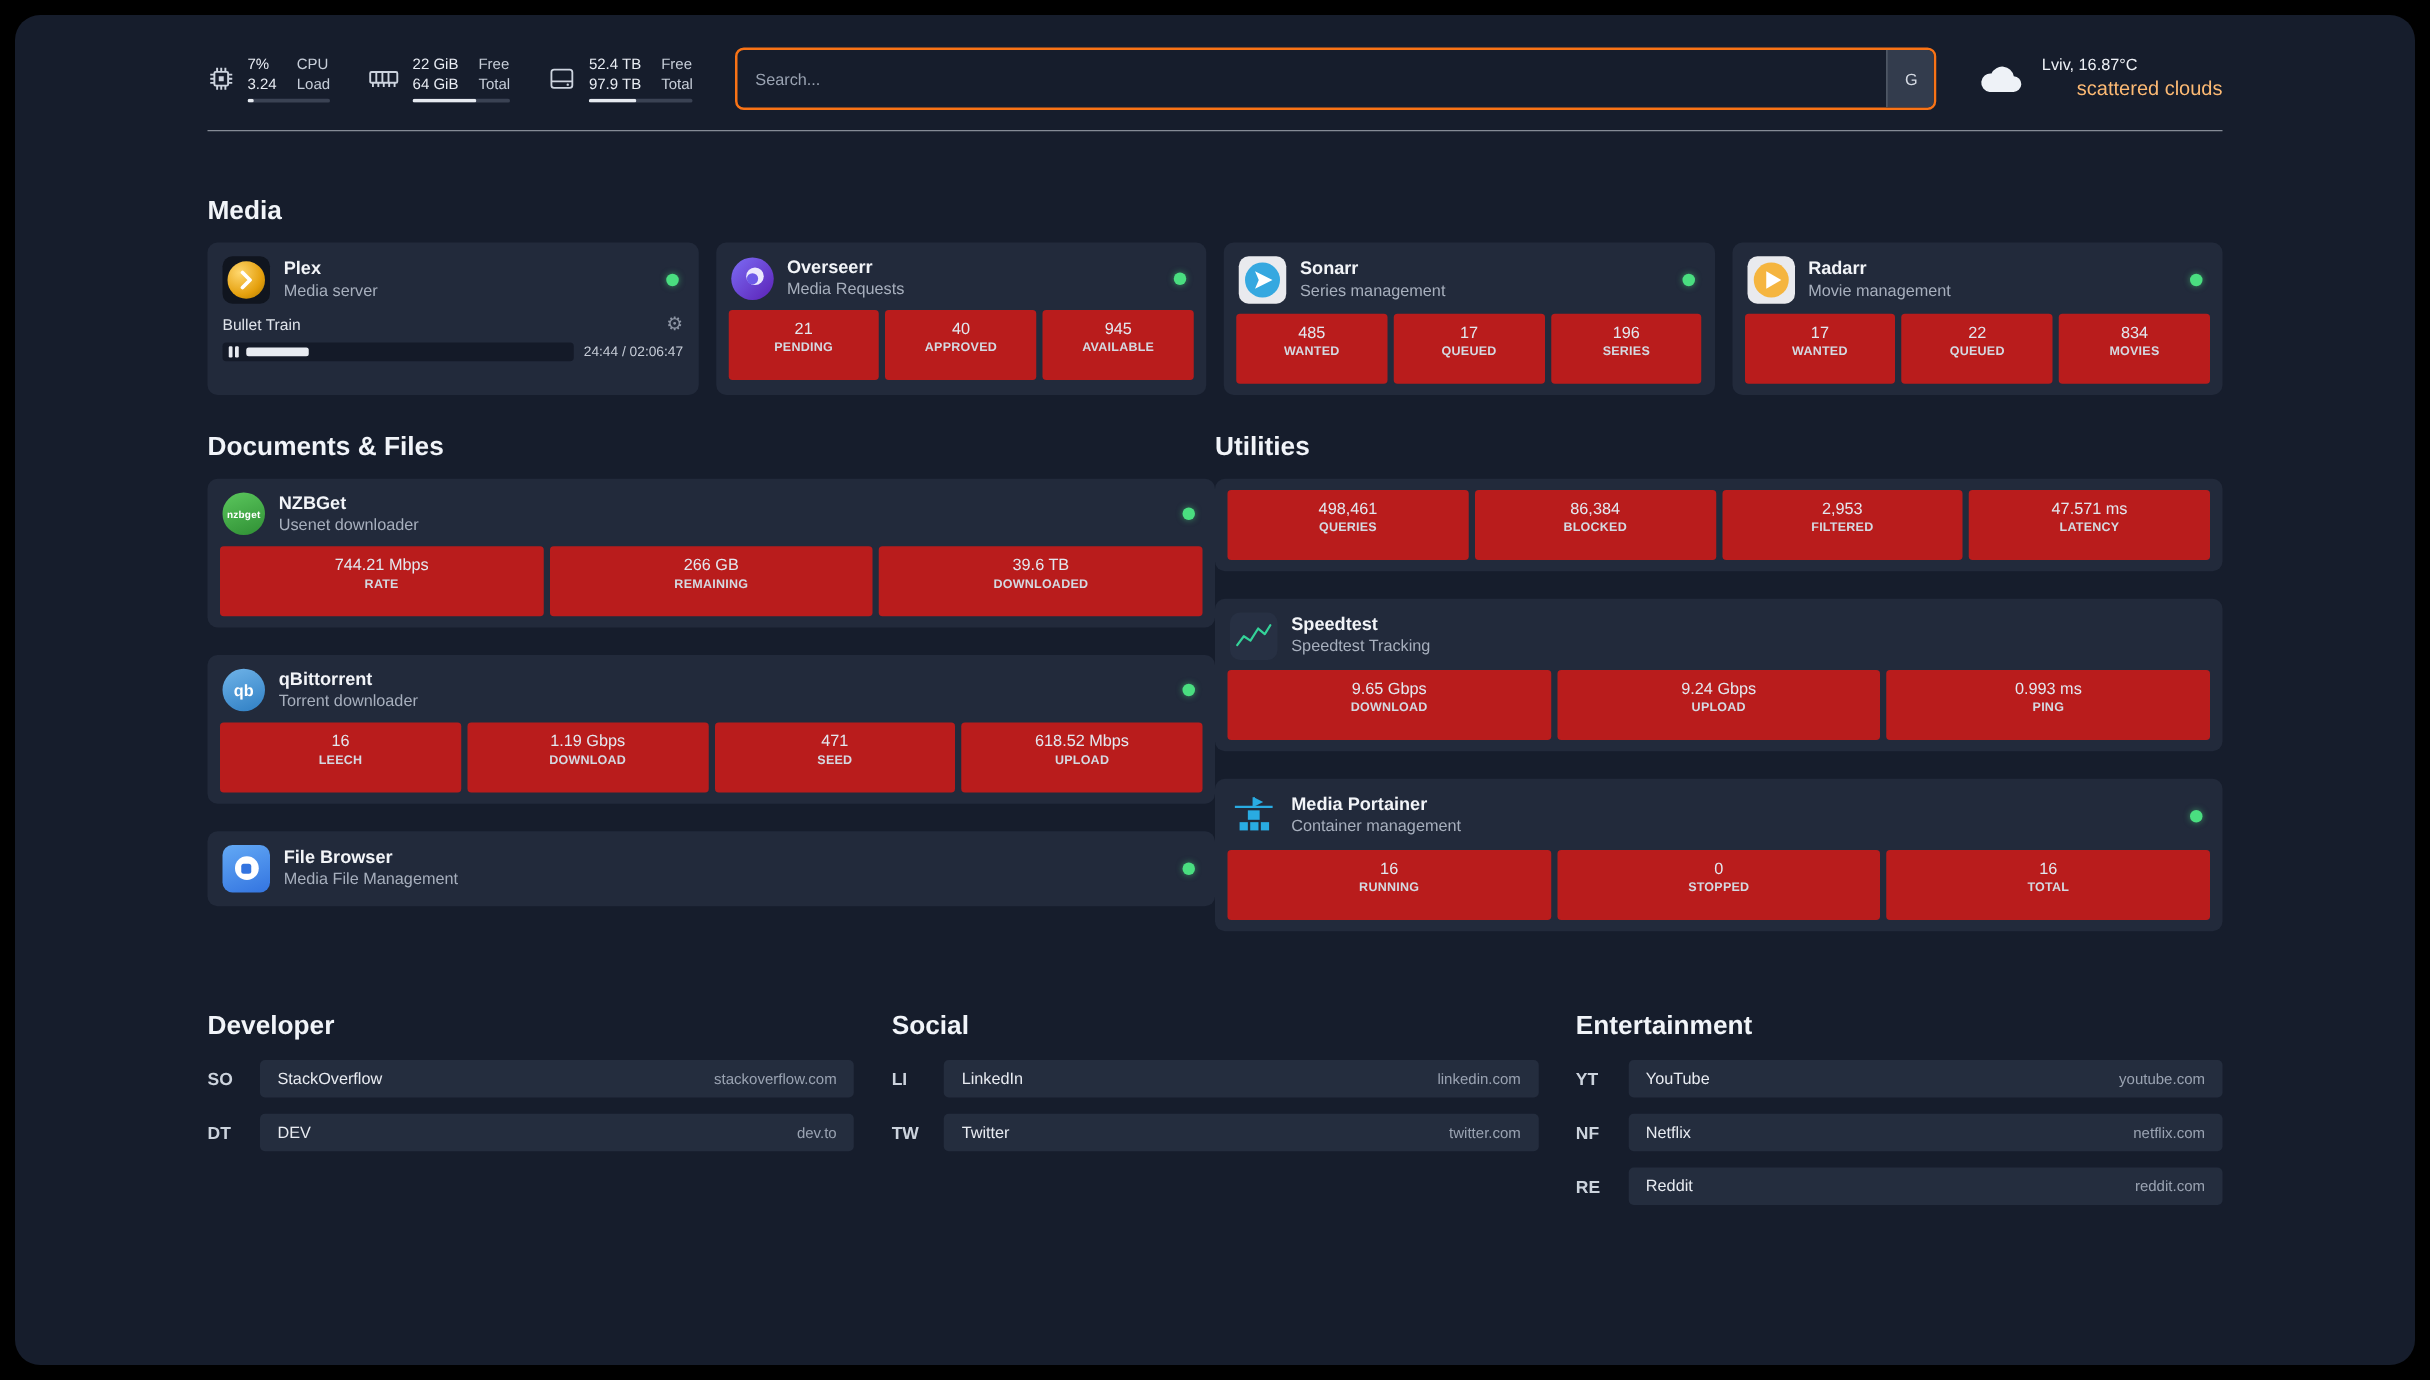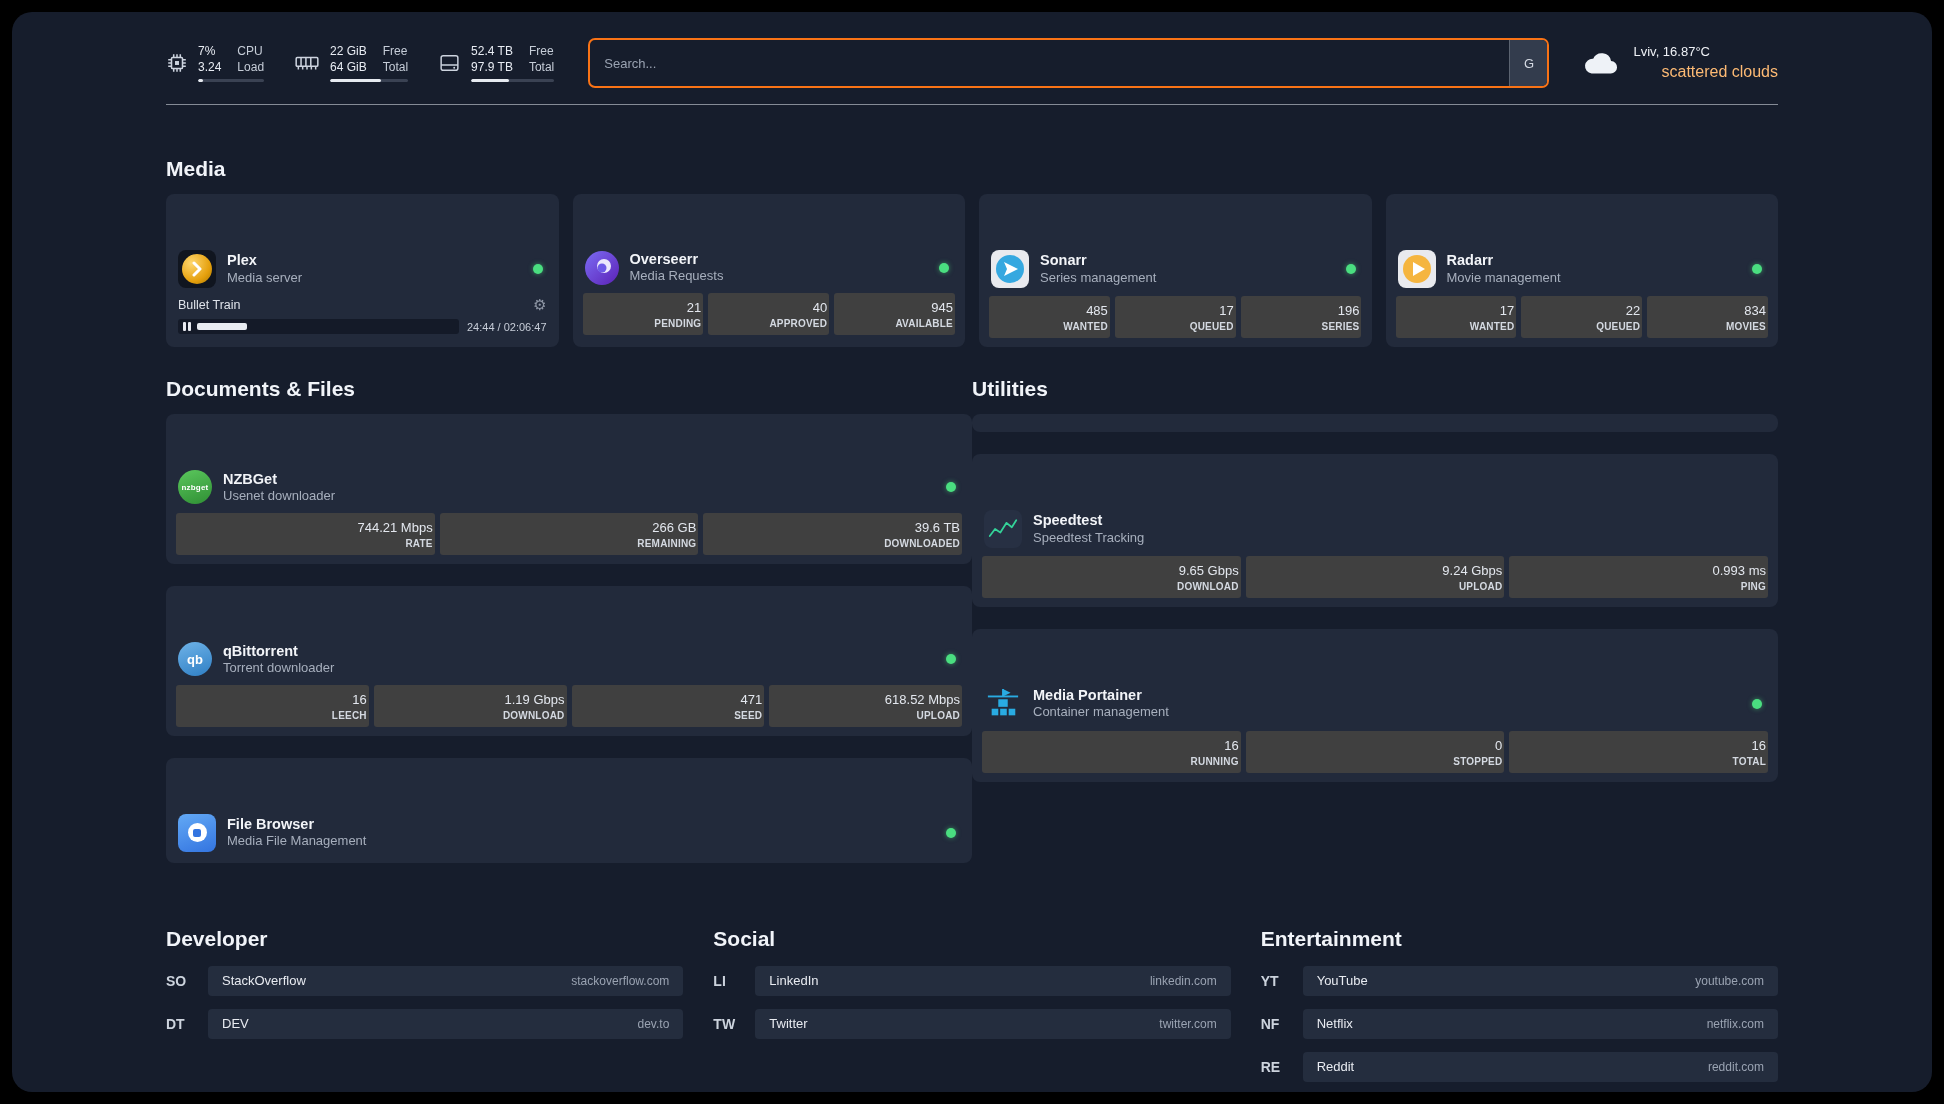--- a/index.html
+++ b/index.html
@@ -24,28 +24,28 @@
   .weather-text { font-size:13px; color:#eef1f6; line-height:1.35; }
   .weather-sub { font-size:16px; color:#fdba74;margin-left:28px; }
   .divider { margin-top:16px; height:1px; background:rgba(226,230,238,0.55); }
 
   
   .section-heading { font-size:21px; font-weight:600; color:#f1f4f9; }
   .media-heading { margin:52px 0 13px; }
   .media-grid { display:grid; grid-template-columns:repeat(4,1fr); gap:14px; }
 
   .card { background:#222a3b; border-radius:8px; padding:9px 10px 9px; position:relative; }
-  .card-head { display:flex; align-items:center; gap:11px; padding:2px 2px 8px;margin-top:45px; }
+  .card-head { display:flex; align-items:center; gap:11px; padding:2px 2px 8px; }
   .card-titles { flex:1; min-width:0; }
   .card-title { font-size:14.5px; font-weight:600; color:#f2f4f8; line-height:1.25; }
   .card-sub { font-size:13px; color:#a7afbd; line-height:1.3; }
   .status-dot { width:10px; height:10px; border-radius:50%; background:#4ade80; flex:none; margin-right:4px; box-shadow:0 0 5px rgba(74,222,128,.55); }
 
   .stats { display:flex; gap:5px; }
-  .stat { flex:1; background:#404040; border-radius:3px; text-align:right; padding:7px 2px 6px; }
+  .stat { flex:1; background:#b91c1c; border-radius:3px; text-align:center; padding:7px 2px 20px; }
   .stat-value { font-size:13px; color:#e3e7ee; line-height:1.3; }
   .stat-label { font-size:10px; font-weight:700; color:#d4d9e1; letter-spacing:.2px; margin-top:1px; }
 
   
   .np-row { display:flex; align-items:center; justify-content:space-between; padding:1px 2px 7px; }
   .np-title { font-size:12.5px; color:#dfe3ea; }
   .gear { font-size:15px; color:#8d95a4; cursor:pointer; line-height:1; }
   .prog-row { display:flex; align-items:center; gap:8px; padding:0 2px; }
   .prog-track { flex:1; height:15px; background:#141a28; border-radius:3px; display:flex; align-items:center; padding:0 5px; gap:6px; }
   .pause { display:flex; gap:2px; cursor:pointer; }
@@ -372,20 +372,38 @@
           </div>
           <div class="status-dot"></div>
         </div>
       </div>
     </div>
 
     <div class="col-stack">
       <h2 class="section-heading col-heading">Utilities</h2>
 
       <div class="card">
+        <div class="stats">
+          <div class="stat">
+            <div class="stat-value">498,461</div>
+            <div class="stat-label">QUERIES</div>
+          </div>
+          <div class="stat">
+            <div class="stat-value">86,384</div>
+            <div class="stat-label">BLOCKED</div>
+          </div>
+          <div class="stat">
+            <div class="stat-value">2,953</div>
+            <div class="stat-label">FILTERED</div>
+          </div>
+          <div class="stat">
+            <div class="stat-value">47.571 ms</div>
+            <div class="stat-label">LATENCY</div>
+          </div>
+        </div>
       </div>
 
       <div class="card">
         <div class="card-head">
           <div class="icon-tile speedtest-bg">
             <svg width="30" height="24" viewBox="0 0 34 26">
               <polyline points="2,21 8,13 14,17 21,6 27,11 32,3" fill="none" stroke="#34d399" stroke-width="2" stroke-linecap="round" stroke-linejoin="round"></polyline>
             </svg>
           </div>
           <div class="card-titles">

